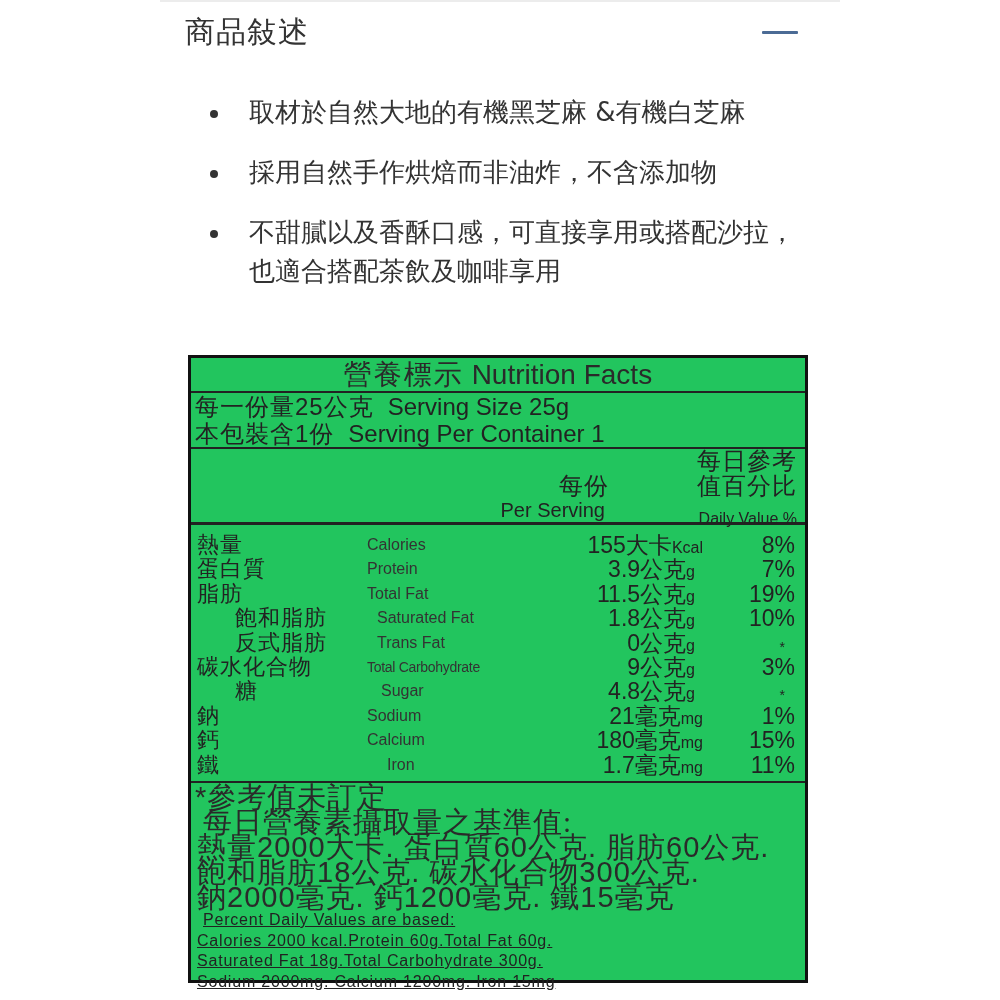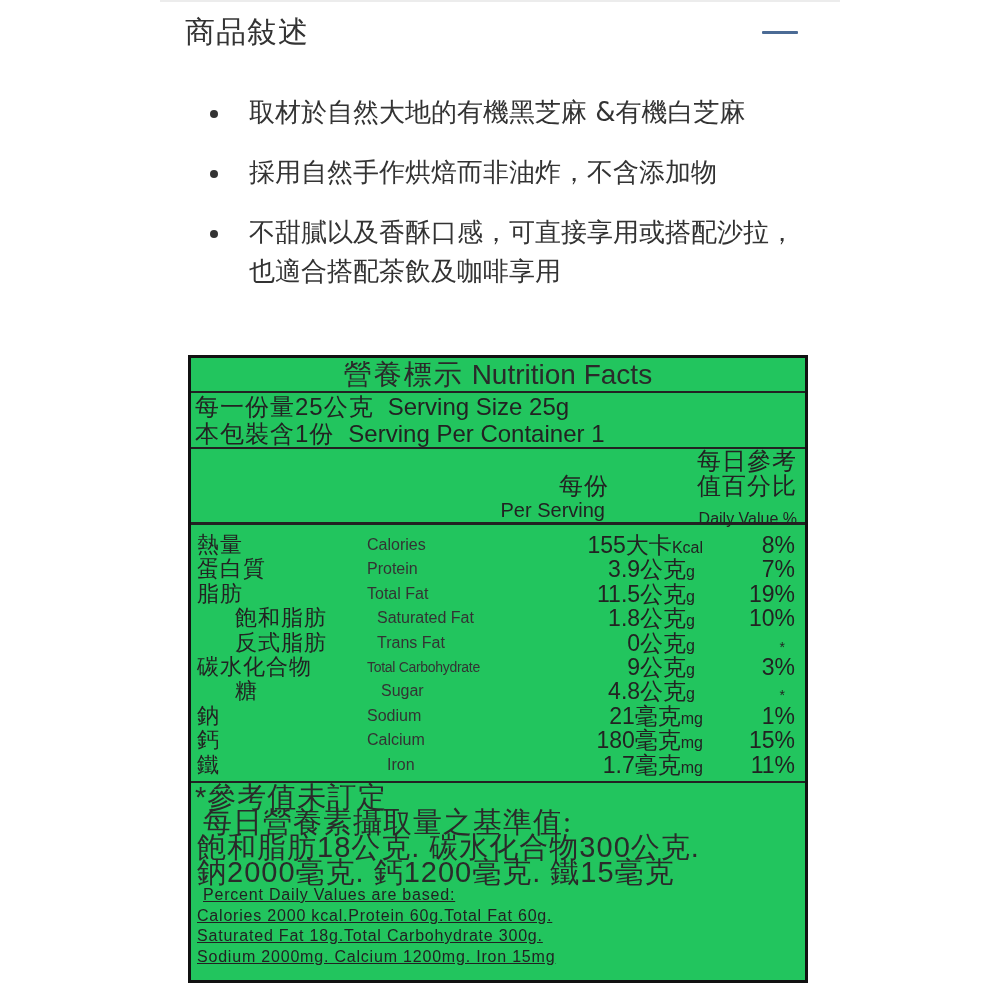--- a/index.html
+++ b/index.html
@@ -290,20 +290,21 @@
         <span class="zh">鐵</span>
         <span class="en" style="left:196px">Iron</span>
         <span class="amt" style="right:102px"><span>1.7毫克</span><span class="unit-en">mg</span></span>
         <span class="dv">11%</span>
       </div>
     </div>
 
     <div class="nf-foot">
       <div class="zh-line first">*參考值未訂定</div>
       <div class="zh-line sub">每日營養素攝取量之基準值:</div>
+      <div class="zh-line">熱量2000大卡. 蛋白質60公克. 脂肪60公克.</div>
       <div class="zh-line">飽和脂肪18公克. 碳水化合物300公克.</div>
       <div class="zh-line">鈉2000毫克. 鈣1200毫克. 鐵15毫克</div>
       <div class="en-line first">Percent Daily Values are based:</div>
       <div class="en-line">Calories 2000 kcal.Protein 60g.Total Fat 60g.</div>
       <div class="en-line">Saturated Fat 18g.Total Carbohydrate 300g.</div>
       <div class="en-line">Sodium 2000mg. Calcium 1200mg. Iron 15mg</div>
     </div>
   </div>
 </div>
 

